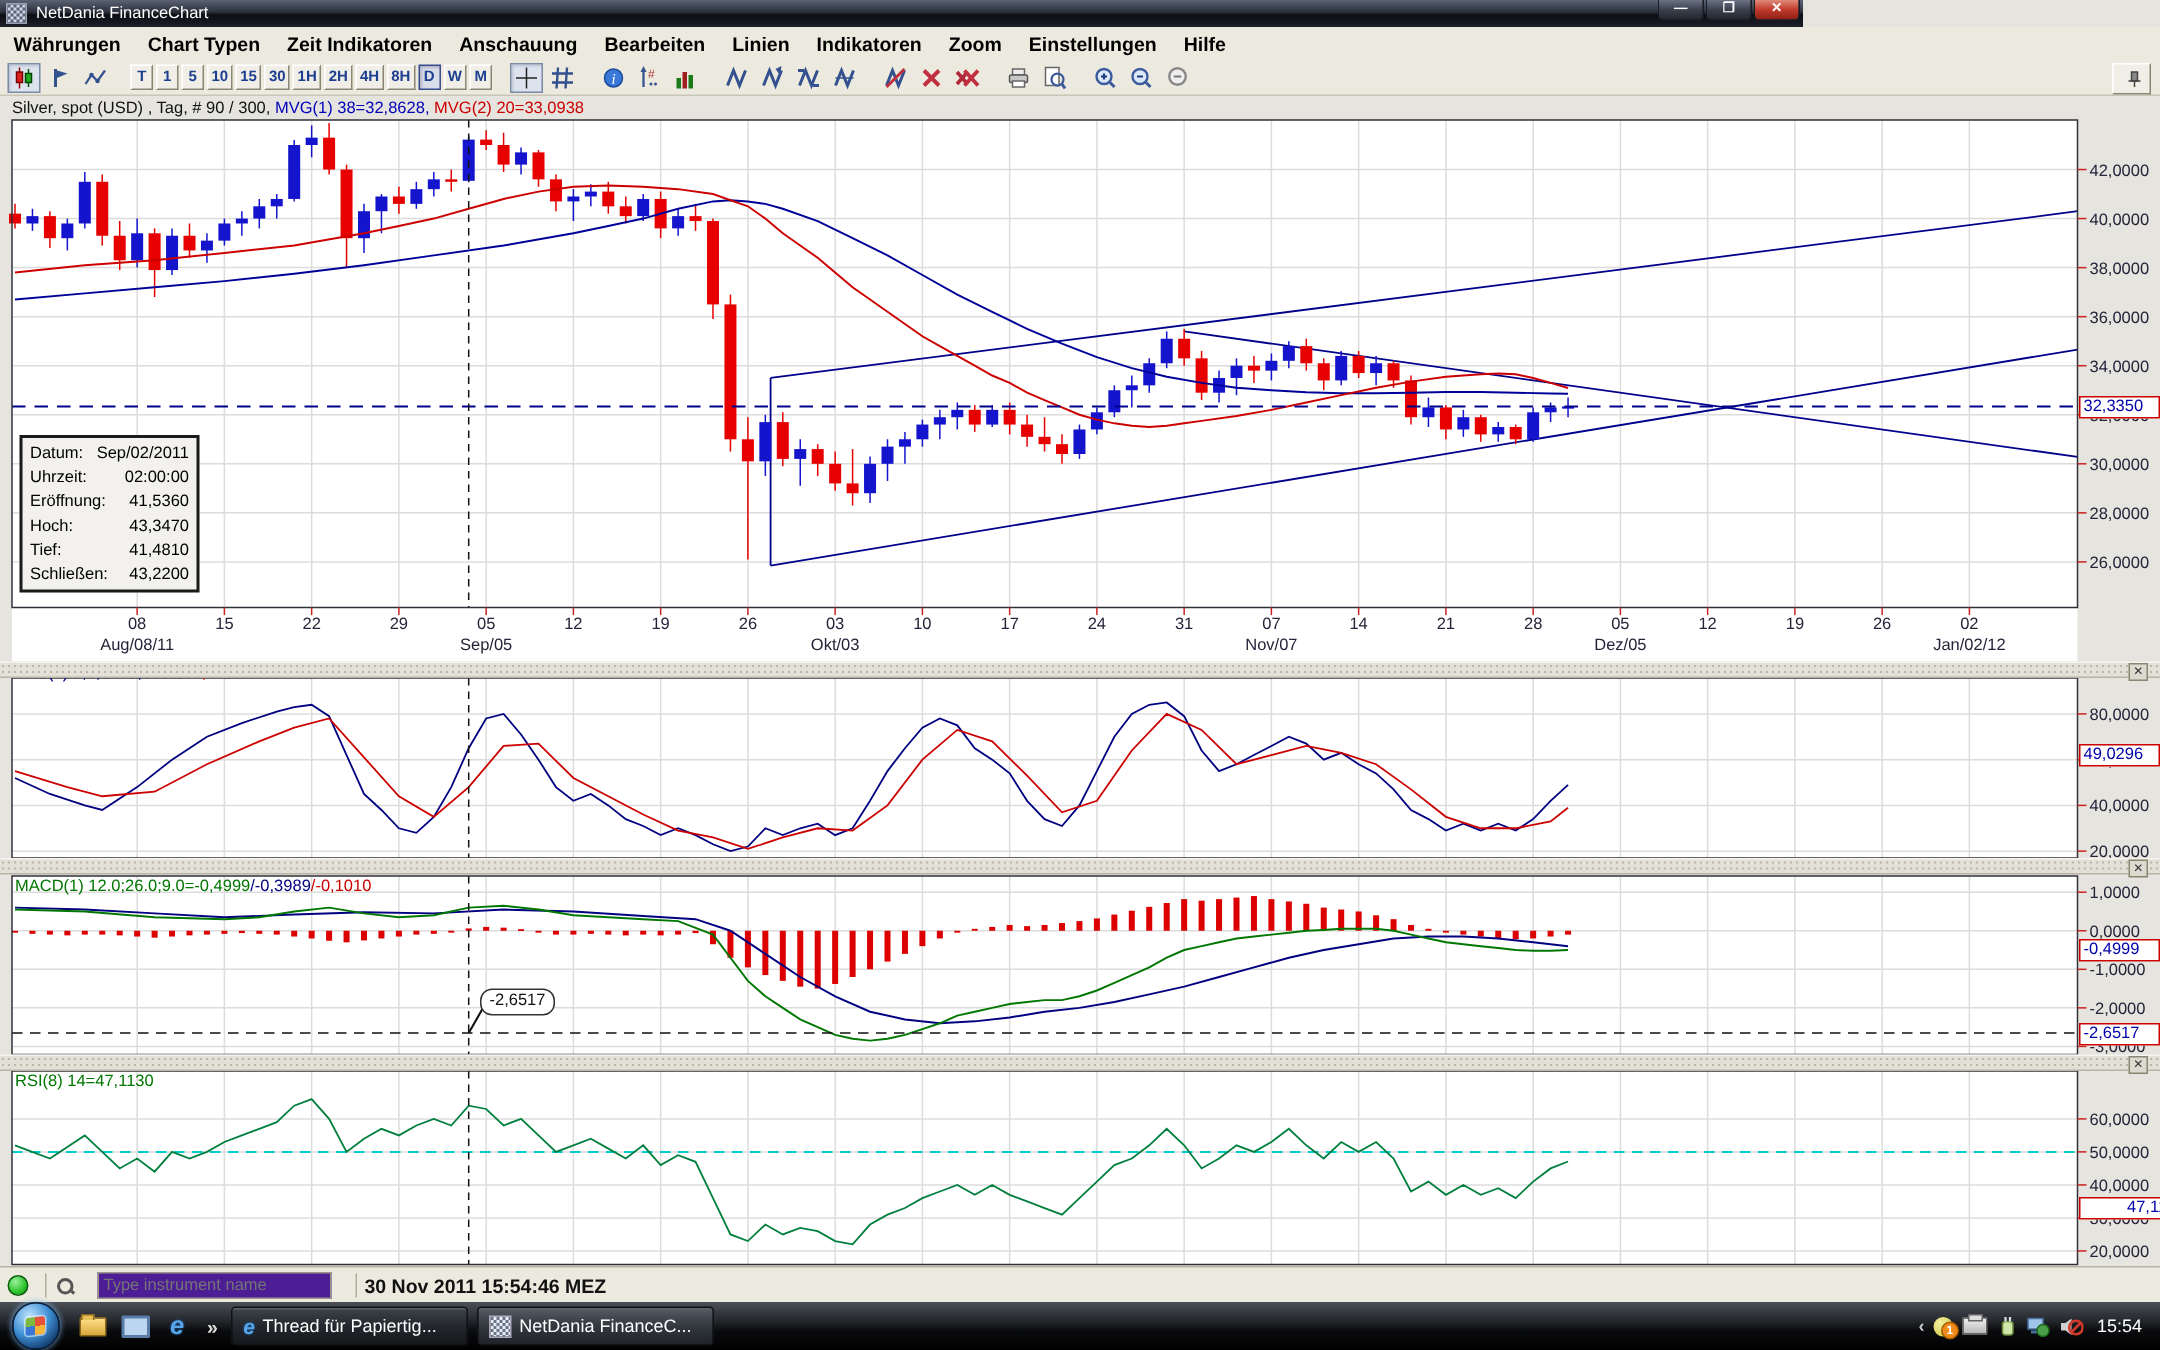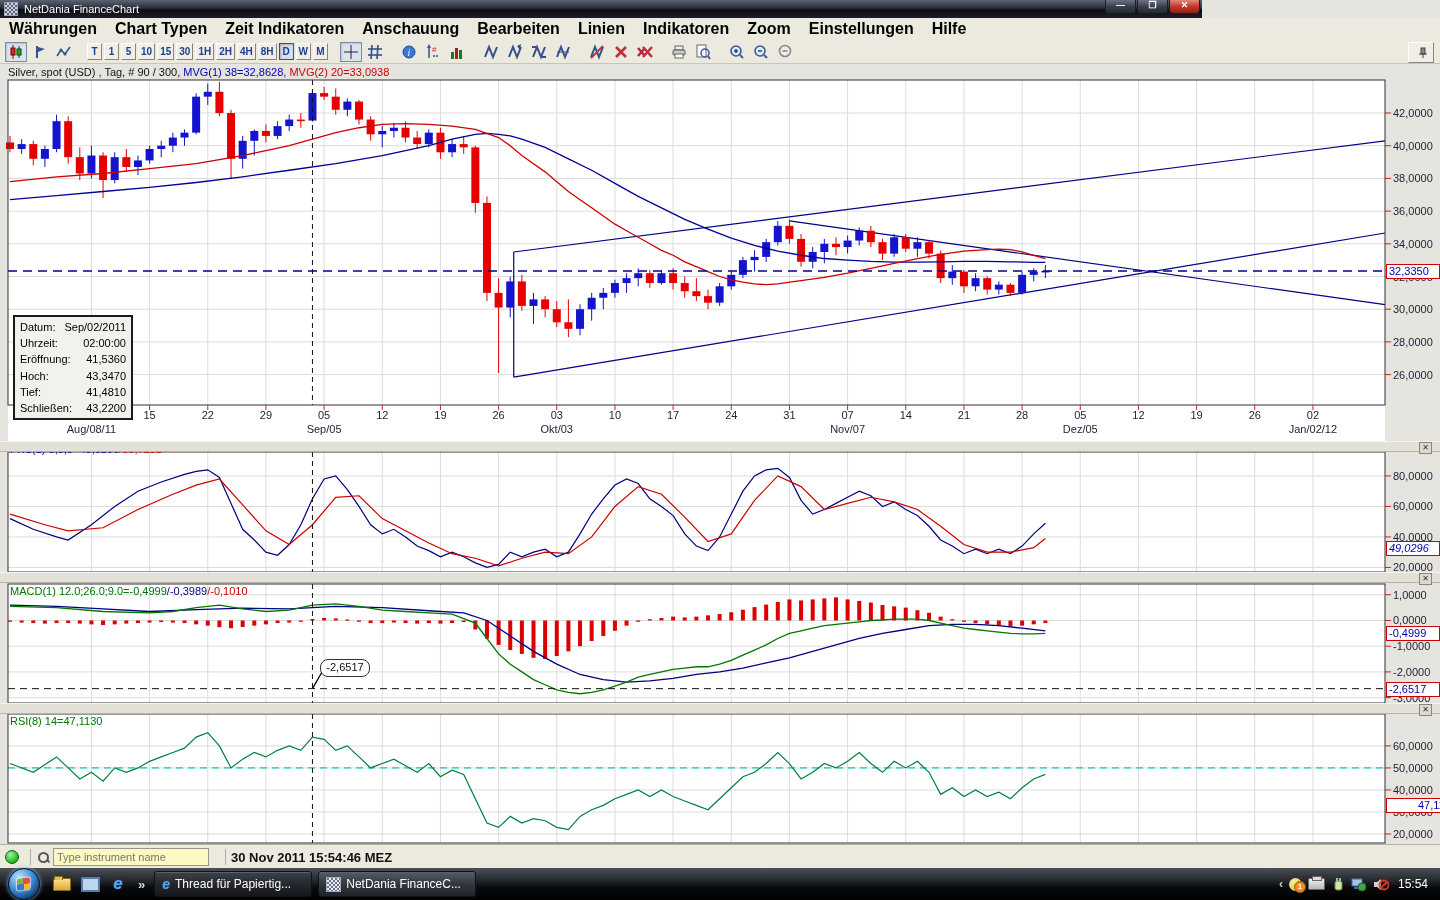--- a/index.html
+++ b/index.html
@@ -12,21 +12,21 @@
     display:flex;align-items:center;color:#fff;font-size:11px;}
   .titlebar .app-ico{width:12px;height:12px;margin:0 6px 0 4px;
     background:repeating-conic-gradient(#cfd6e4 0 25%,#59627a 0 50%) 0 0/4px 4px;border:1px solid #9aa2b4;}
   .win-btns{position:absolute;right:2px;top:0;display:flex;}
   .win-btn{width:29px;height:13px;margin-left:1px;border:1px solid #1a1d24;border-top:none;
     border-radius:0 0 4px 4px;background:linear-gradient(#6a7284,#3a404d 50%,#23272f);
     color:#fff;font-size:9px;line-height:11px;text-align:center;font-weight:bold;}
   .win-btn.close{background:linear-gradient(#e08a7a,#c0392b 50%,#8f1f15);}
   
   .menubar{left:0;top:18px;width:1440px;height:22px;z-index:6;background:#eceade;
-    border-bottom:1px solid #d6d2c6;display:flex;align-items:center;font-size:16px;color:#000;font-weight:bold;}
+    border-bottom:1px solid #d6d2c6;display:flex;align-items:center;font-size:13px;color:#000;font-weight:bold;}
   .menu-item{padding:2px 9px;cursor:default;}
   
   .toolbar{left:0;top:40px;width:1440px;height:24px;z-index:6;background:#eceade;
     border-bottom:1px solid #c9c5b8;display:flex;align-items:center;padding-left:4px;box-sizing:border-box;}
   .tbtn{width:22px;height:20px;display:flex;align-items:center;justify-content:center;margin:0 1px;
     border:1px solid transparent;box-sizing:border-box;background:transparent;}
   .tbtn.pressed{border:1px solid #7b8aa5;background:#dde3ee;box-shadow:inset 1px 1px 2px #b9c2d4;}
   .ibtn{min-width:15px;height:17px;padding:0 2px;margin:0 1px;font-size:10px;font-weight:bold;color:#1c3f8f;
     background:#f0eee6;border:1px solid;border-color:#fff #8a8674 #8a8674 #fff;
     display:flex;align-items:center;justify-content:center;box-sizing:border-box;}
@@ -34,42 +34,42 @@
   .tb-gap{width:10px;}
   .pinbtn{position:absolute;right:6px;top:2px;width:24px;height:19px;background:#f0eee6;
     border:1px solid;border-color:#fff #8a8674 #8a8674 #fff;display:flex;align-items:center;justify-content:center;}
   
   #chart-svg{left:0;top:0;z-index:1;}
   .pane-label{z-index:3;font-size:11px;white-space:pre;}
   #main-label{left:8px;top:66px;color:#111;}
   .lbl-blue{color:#0000bb;} .lbl-red{color:#cc0000;} .lbl-green{color:#007700;} .lbl-navy{color:#000080;}
   #pks-label{left:10px;top:443px;} #macd-label{left:10px;top:585px;} #rsi-label{left:10px;top:715px;}
   #tooltip{left:13px;top:290px;width:116px;z-index:4;background:#f2f1ee;border:2px solid #1a1a1a;
-    font-size:11px;color:#000;padding:2px 0;margin-top:25px;}
+    font-size:11px;color:#000;padding:2px 0;}
   #tooltip .row{display:flex;justify-content:space-between;padding:0 5px;line-height:16.2px;}
   #macd-annotation{left:320px;top:659px;width:48px;height:16px;z-index:4;background:#fff;
     border:1px solid #333;border-radius:8px;font-size:11px;color:#111;text-align:center;line-height:15px;}
   .axis-box{position:absolute;left:1386px;width:50px;height:13px;z-index:4;background:#fff;
     border:1px solid #cc0000;color:#0000aa;font-size:11px;line-height:13px;padding-left:2px;}
   .splitter{left:0;width:1440px;height:11px;z-index:5;background:#e3e0d7;
     border-top:1px solid #f6f4ee;border-bottom:1px solid #b7b3a6;box-sizing:border-box;
     background-image:radial-gradient(#b9b5a8 22%,transparent 24%);background-size:4px 4px;}
   .split-x{position:absolute;right:8px;top:0;width:11px;height:10px;background:#dcd9cf;border:1px solid #8a8674;
     font-size:8px;line-height:9px;text-align:center;color:#333;}
   
   .statusbar{left:0;top:844px;width:1440px;height:24px;z-index:6;background:#eceade;
     border-top:1px solid #b7b3a6;display:flex;align-items:center;font-size:12px;}
   .statusdot{width:12px;height:12px;border-radius:50%;margin:0 6px 0 5px;
     background:radial-gradient(circle at 35% 30%,#9df09d,#2cc42c 60%,#168416);border:1px solid #0d5f0d;}
   .vsep{width:1px;height:16px;background:#b0ac9f;margin:0 5px;}
   .mag{position:relative;width:11px;height:11px;margin:0 2px;}
   .mag::before{content:"";position:absolute;left:0;top:0;width:7px;height:7px;border:2px solid #555;border-radius:50%;}
   .mag::after{content:"";position:absolute;left:8px;top:8px;width:4px;height:2px;background:#555;transform:rotate(45deg);}
   #instrument-search{width:148px;height:16px;border:1px solid #9a968a;font-size:11px;color:#888;
-    padding:0 3px;background:#fef9c3;outline:none;margin-left:2px;}
+    padding:0 3px;background:#4c1d95;outline:none;margin-left:14px;}
   #timestamp{font-weight:bold;color:#111;font-size:13px;margin-left:0;}
   
   .taskbar{left:0;top:868px;width:1440px;height:32px;z-index:6;
     background:linear-gradient(#4b5057,#23262b 40%,#0a0b0d 60%,#000);display:flex;align-items:center;color:#fff;}
   .orb{width:30px;height:30px;border-radius:50%;margin:0 8px 0 8px;position:relative;
     background:radial-gradient(circle at 35% 28%,#bfe3ff,#3f8fd4 45%,#123a6b 80%,#061a33);
     border:1px solid #0a1f3a;box-shadow:0 0 4px #7fb4e8;}
   .orb .flag{position:absolute;left:8px;top:9px;width:13px;height:12px;border-radius:2px;transform:skewY(-6deg);
     background:conic-gradient(#e8503a 0 25%,#f7b53a 0 50%,#3a78d8 0 75%,#7cbb3f 0);outline:1px solid rgba(255,255,255,.55);}
   .ql-ico{width:20px;height:20px;margin:0 4px;display:flex;align-items:center;justify-content:center;}
@@ -916,17 +916,17 @@
         <svg width="16" height="15">
             <polygon points="1,5 4,5 8,2 8,13 4,10 1,10" fill="#cfcfcf"></polygon>
             <circle cx="11" cy="8" r="4.5" fill="none" stroke="#d03a2a" stroke-width="1.8"></circle>
             <line x1="8" y1="11" x2="14" y2="5" stroke="#d03a2a" stroke-width="1.8"></line>
           </svg>
         </span>
       <span class="tray-clock">15:54</span>
     </span>
   </div>
 <div class="axis-box" style="top: 264.027px;">32,3350</div>
-    <div class="axis-box" style="top: 541px; font-style: italic;">49,0296</div>
+    <div class="axis-box" style="top: 496px;">49,0296</div>
     <div class="axis-box" style="top: 626.345px;">-0,4999</div>
     <div class="axis-box" style="top: 681.651px;">-2,6517</div>
     <div class="axis-box" style="top: 798px; padding-left: 31px;">47,1130</div>
   </div>
 
 </body></html>

